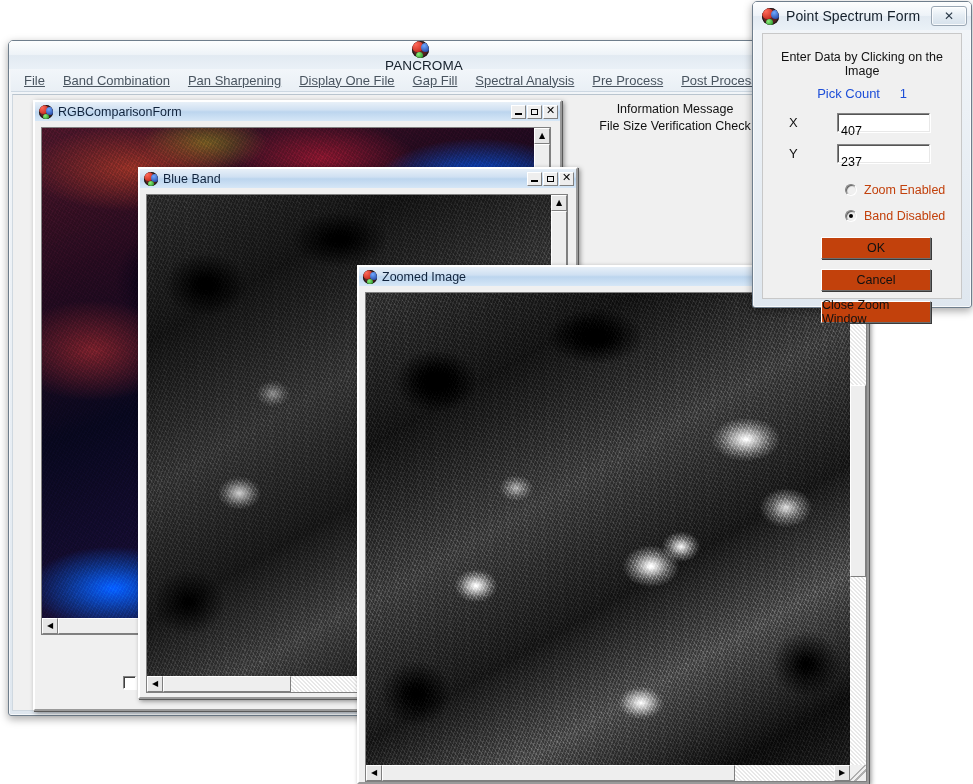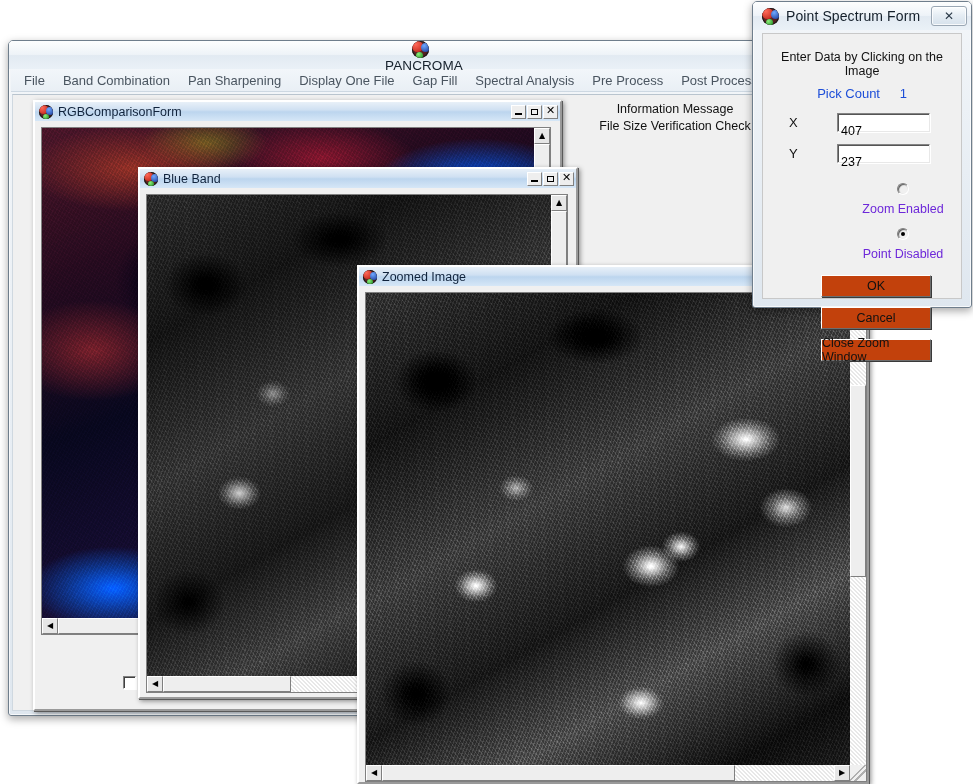--- a/index.html
+++ b/index.html
@@ -85,21 +85,21 @@
   
   #pancroma{left:8px;top:40px;width:820px;height:676px;}
   #pancroma .aero-title{font-size:13.5px;flex-direction:column;}
   .menubar{
     height:22px;display:flex;align-items:center;gap:0;
     padding:0 4px;margin:0 2px;
     background:linear-gradient(to bottom,#f2f6fa,#e9eff5);
     border-bottom:1px solid #cdd8e2;
     font-size:13px;color:#4a5560;
   }
-  .menubar .mi{padding:1px 9px;white-space:nowrap;}
+  .menubar .mi{padding:1px 9px;white-space:nowrap;text-decoration:underline;}
   .mdi-client{
     position:absolute;left:3px;right:3px;top:53px;bottom:4px;
     background:#f0f0f0;
     border:1px solid #cfd8e0;
     border-top:1px solid #b9c4ce;
     overflow:hidden;
   }
   .infomsg{
     position:absolute;right:18px;top:6px;width:260px;
     text-align:center;font-size:12.5px;color:#111;line-height:17px;
@@ -214,21 +214,21 @@
   .ps-pick .num{margin-left:16px;}
   .fieldrow{display:flex;align-items:center;margin-top:12px;padding-left:26px;}
   .fieldrow .lbl{width:48px;font-size:13px;color:#111;}
   .txtbox{
     width:93px;height:19px;box-sizing:border-box;background:#fff;
     border:1px solid;border-color:#848484 #e8e8e8 #e8e8e8 #848484;
     box-shadow:inset 1px 1px 0 #555, 1px 1px 0 #fff;
     font-size:12.5px;color:#000;padding:9px 0 0 3px;line-height:16px;
     font-family:"Liberation Sans",sans-serif;
   }
-  .radrow{display:flex;align-items:center;gap:7px;margin-top:12px;padding-left:82px;font-size:12.5px;color:#6d28d9;flex-direction:column;}
+  .radrow{display:flex;align-items:center;gap:7px;margin-top:12px;padding-left:82px;font-size:12.5px;color:#c2410c;}
   .rad{width:12px;height:12px;border-radius:50%;box-sizing:border-box;background:#f0f0f0;
     border:1px solid;border-color:#808080 #ffffff #ffffff #808080;
     box-shadow:inset 1px 1px 1px #5a5a5a;position:relative;}
   .rad.on::after{content:"";position:absolute;left:3px;top:3px;width:4px;height:4px;border-radius:50%;background:#000;}
   .pbtn{
     width:88px;height:22px;box-sizing:border-box;margin:10px auto 0 auto;
     border:1px solid;border-color:#ffffff #6d6d6d #6d6d6d #ffffff;
     background:#c2410c;box-shadow:1px 1px 0 #3a3a3a;
     display:flex;align-items:center;justify-content:center;
     font-size:12.5px;color:#111;
@@ -425,20 +425,20 @@
       <span class="txtbox">237</span>
     </div>
 
     <div class="radrow" style="margin-top:20px;">
       <span class="rad"></span>
       <span>Zoom Enabled</span>
     </div>
 
     <div class="radrow">
       <span class="rad on"></span>
-      <span>Point Disabled</span>
+      <span>Band Disabled</span>
     </div>
 
     <div class="pbtn wide" style="margin-top:14px;">OK</div>
     <div class="pbtn wide">Cancel</div>
     <div class="pbtn wide">Close Zoom Window</div>
   </div>
 </div>
 
 </body></html>

